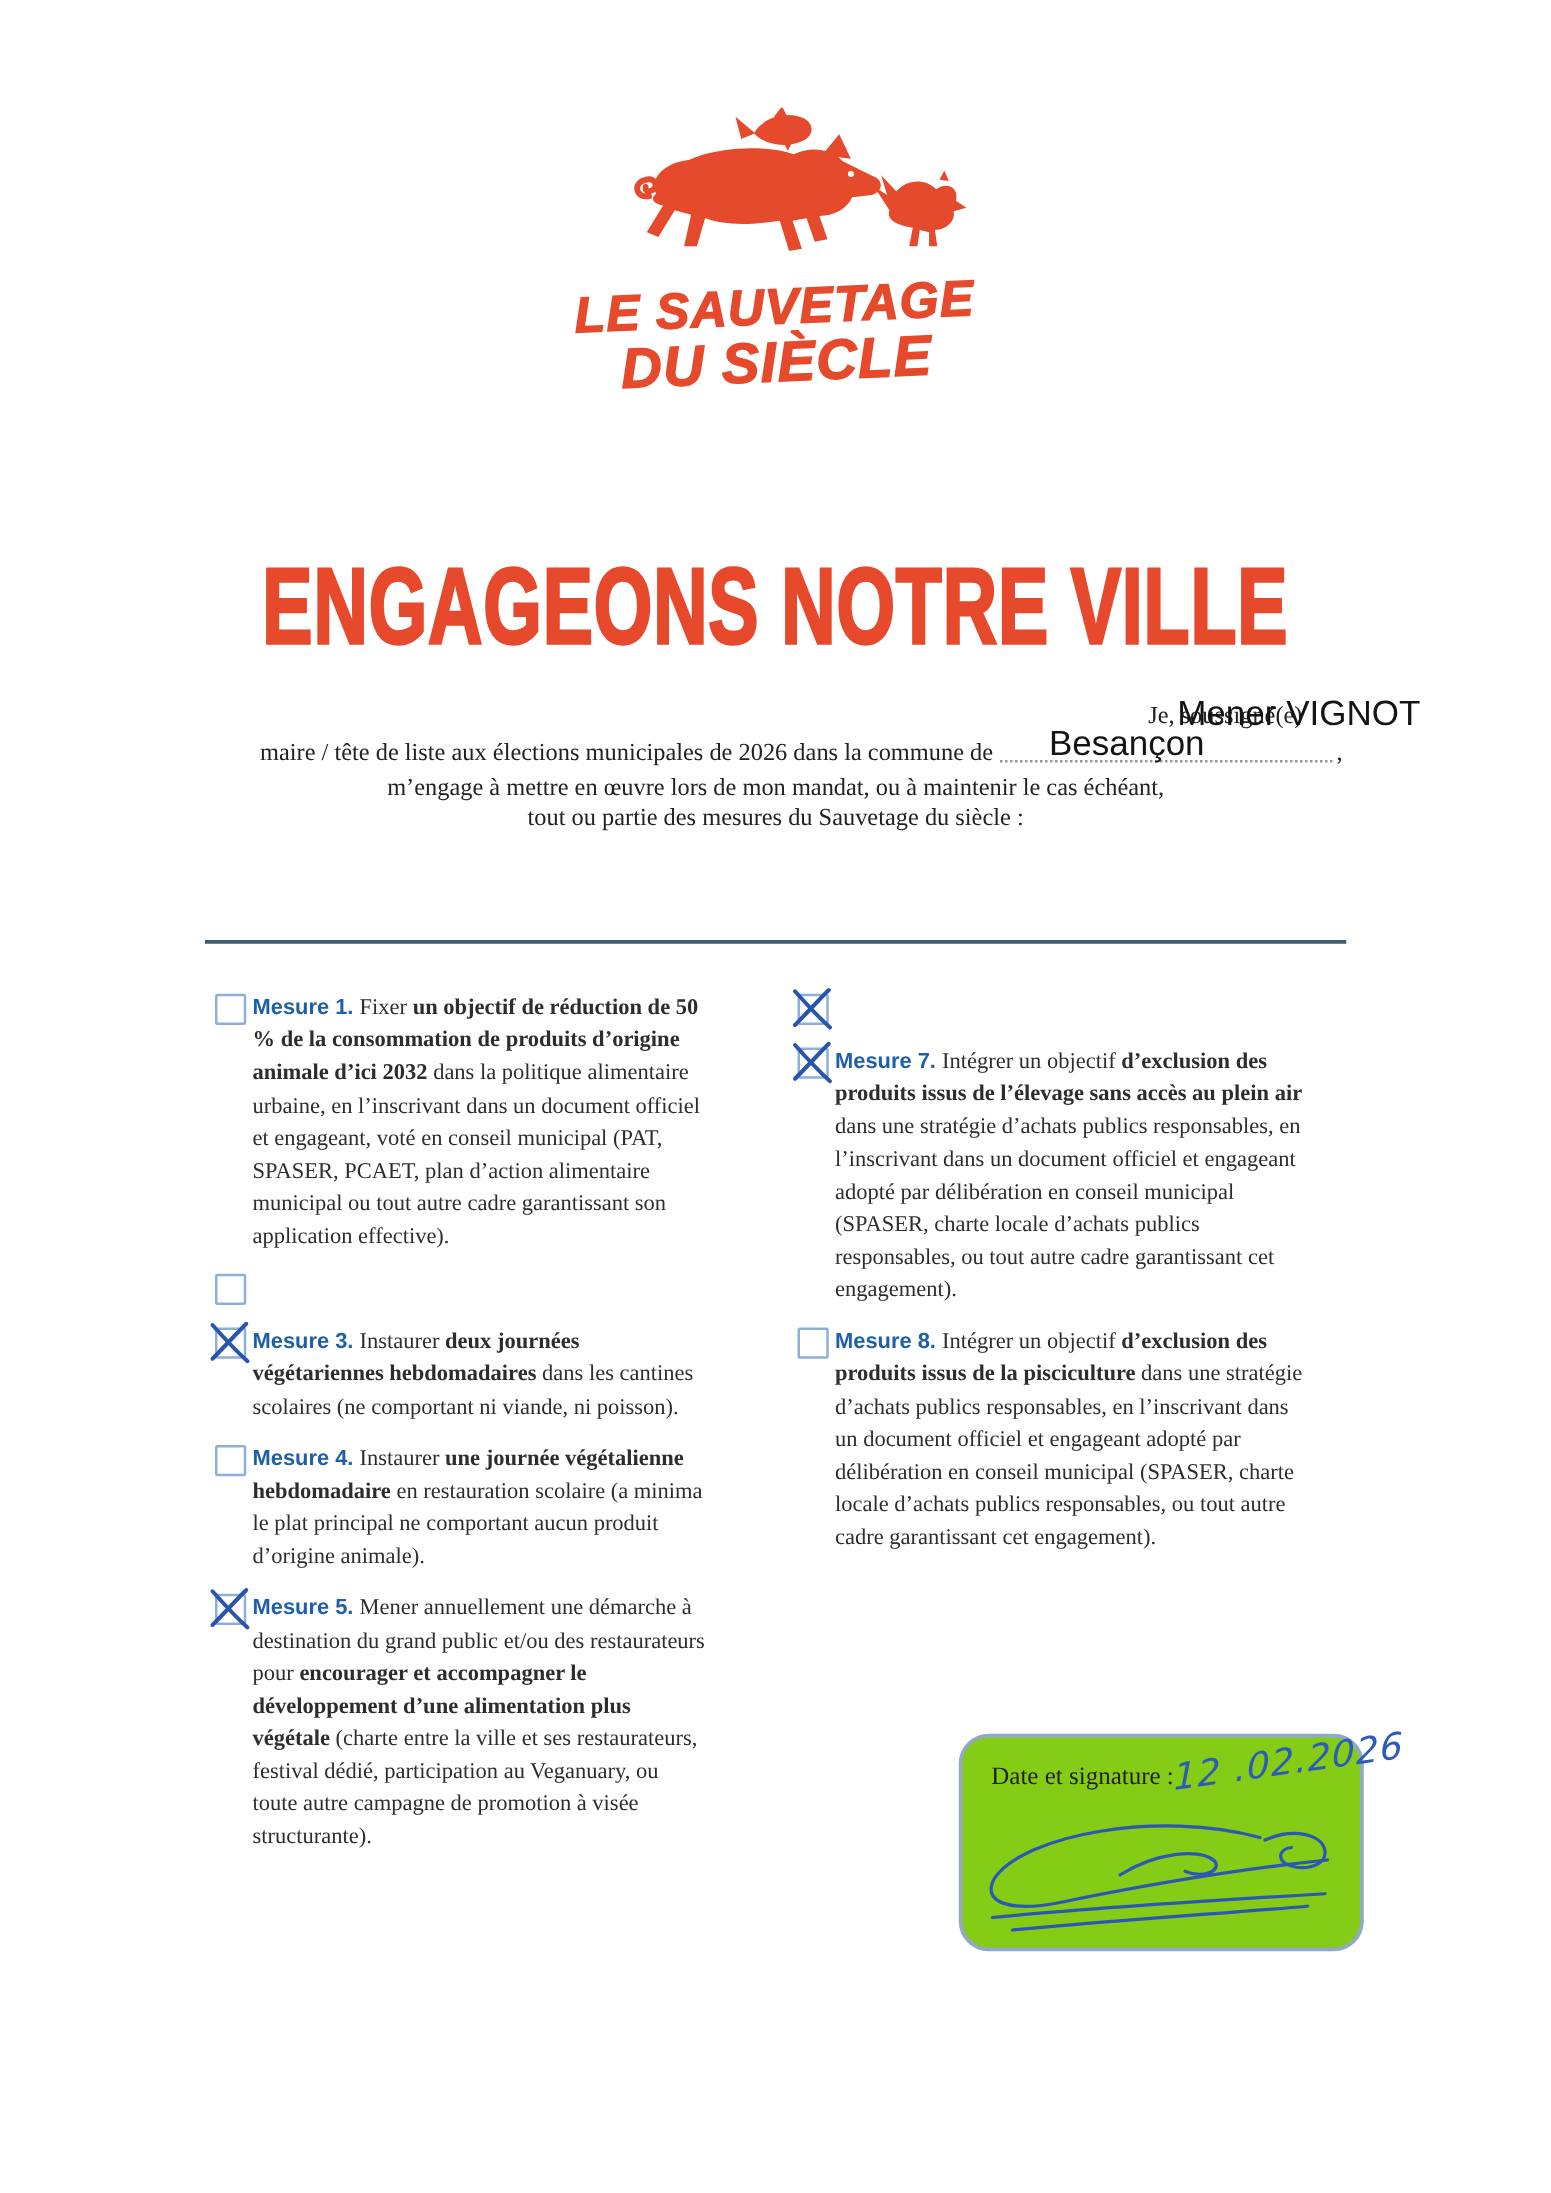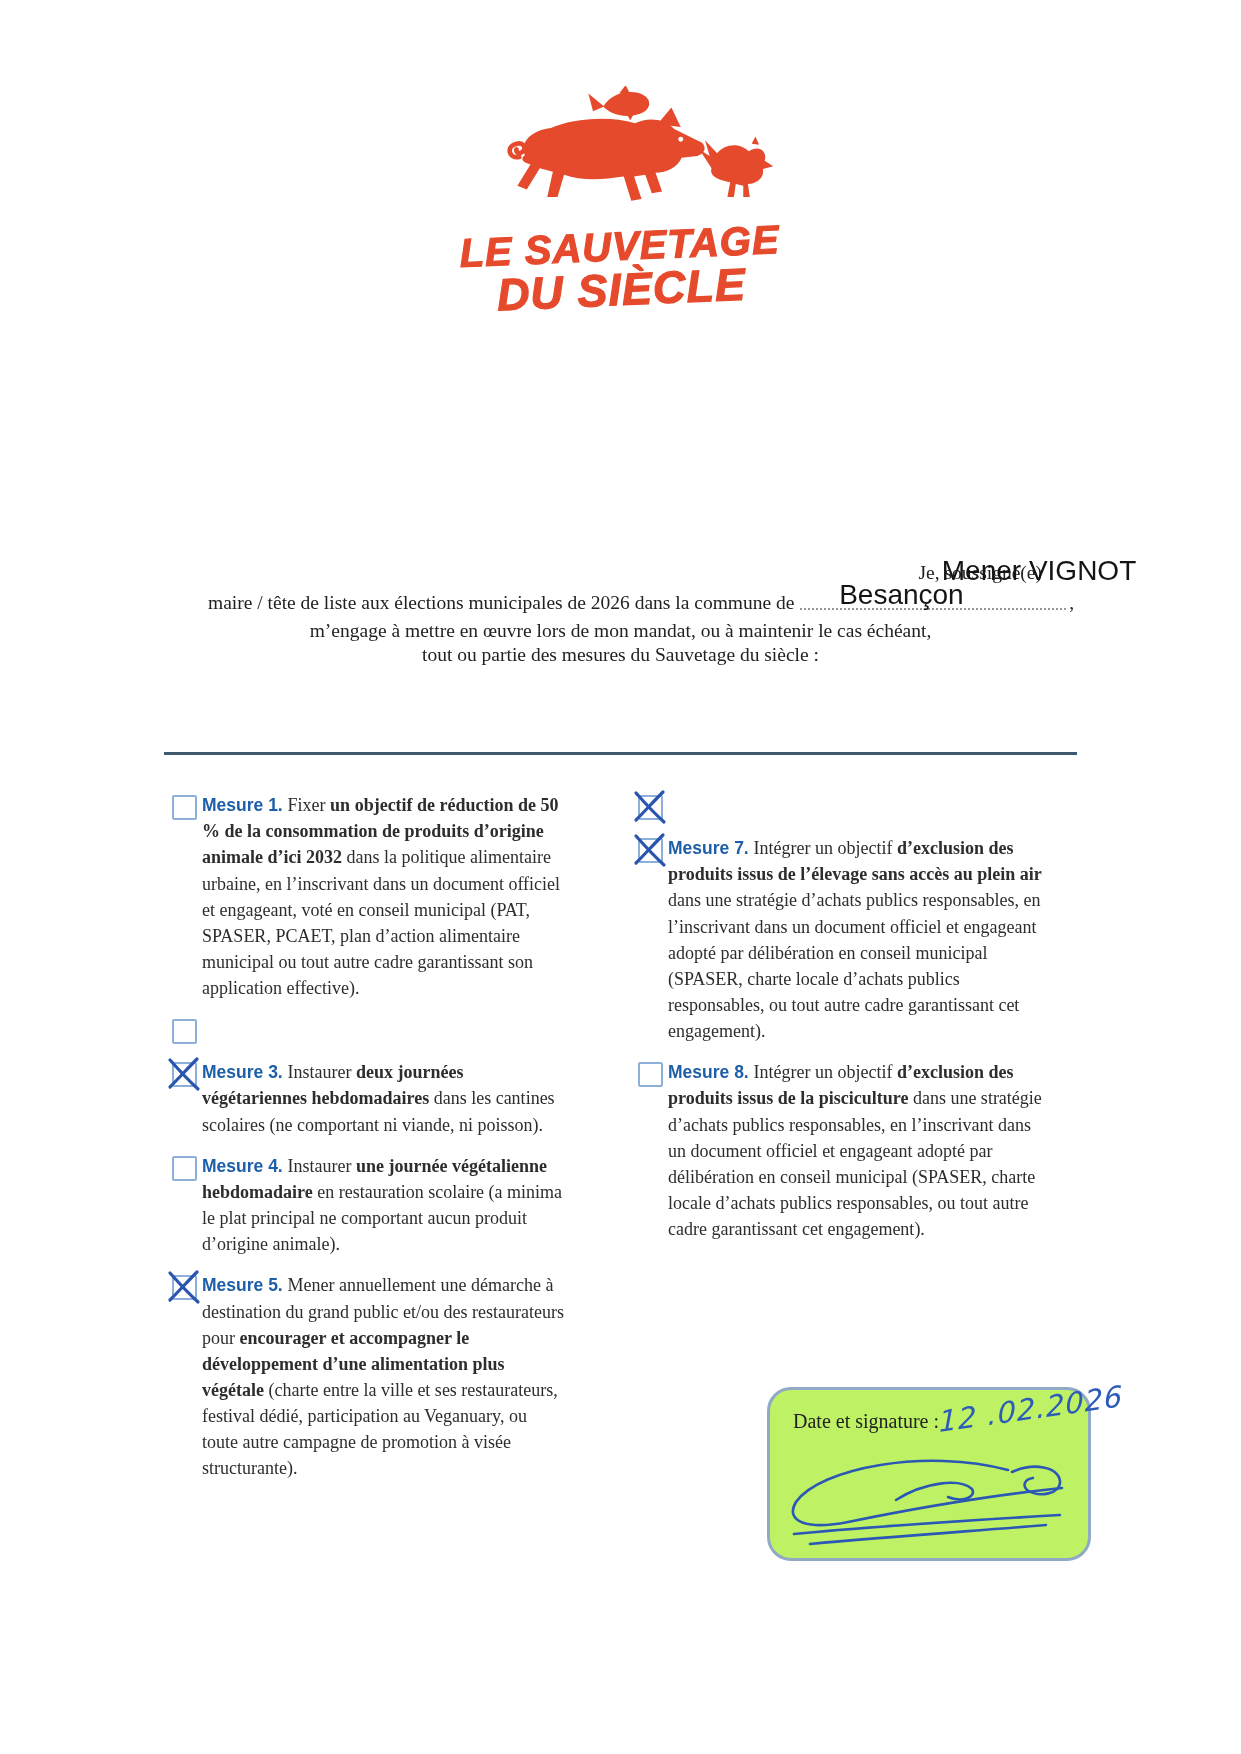--- a/index.html
+++ b/index.html
@@ -49,21 +49,21 @@
   .cb{width:21px;height:21px;border:2px solid #8cb0da;border-radius:2px;flex:none;
       margin-top:3px;position:relative;background:#fff;}
   .xmark{position:absolute;left:0;top:0;width:21px;height:21px;overflow:visible;}
   .xmark path{stroke:#2a55ae;stroke-width:3.2;fill:none;stroke-linecap:round;}
   .mtext{font-size:18px;line-height:1.45;color:#2d2d2d;}
   .mlabel{font-family:"Liberation Sans",sans-serif;font-weight:700;font-size:17.5px;color:#1d5fa8;}
   .mtext .b{font-weight:700;}
 
   
   .sig-box{position:absolute;left:767px;top:1387px;width:318px;height:168px;
-           border:3px solid #90a9c4;border-radius:24px;background:#bef264;}
+           border:3px solid #90a9c4;border-radius:24px;background:#84cc16;}
   .sig-label{position:absolute;left:23px;top:20px;font-size:20px;color:#222;}
   .sig-date{position:absolute;left:168px;top:2px;font-family:"DejaVu Sans",sans-serif;
             font-style:italic;font-size:29px;color:#2d5cb8;white-space:nowrap;
             transform:rotate(-8deg) skewX(-8deg);letter-spacing:1px;}
   .sig-art{position:absolute;left:6px;top:52px;width:302px;height:110px;overflow:visible;}
   .sig-art path{stroke:#2b58b5;stroke-width:2.6;fill:none;stroke-linecap:round;}
 
   
   .footer{position:absolute;top:1628px;left:0;width:100%;text-align:center;}
   .l214{font-family:"Liberation Sans",sans-serif;font-weight:700;font-size:56px;
@@ -99,20 +99,23 @@
           <path d="M305,62 L309,54 L313,63 Z"></path>
         </g>
       </g>
     </svg>
     <div class="logo-text">
       <span class="lt1">LE SAUVETAGE</span>
       <span class="lt2">DU SIÈCLE</span>
     </div>
   </div>
 
+  <div class="h2">
+    <span>ENGAGEONS NOTRE VILLE</span>
+  </div>
 
   <div class="intro-line il1">
     <span>Je, soussigné(e)</span>
     <span class="dotfill">
       <span class="typed typed-name">Mener VIGNOT</span>
     </span>
   </div>
   <div class="intro-line il2">
     <span>maire / tête de liste aux élections municipales de 2026 dans la commune de</span>
     <span class="dotfill">

